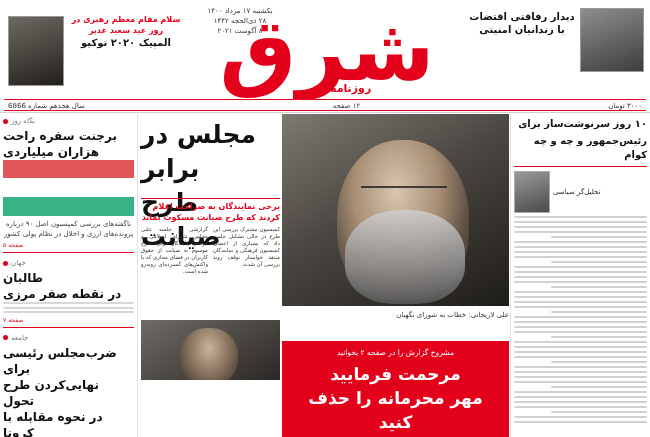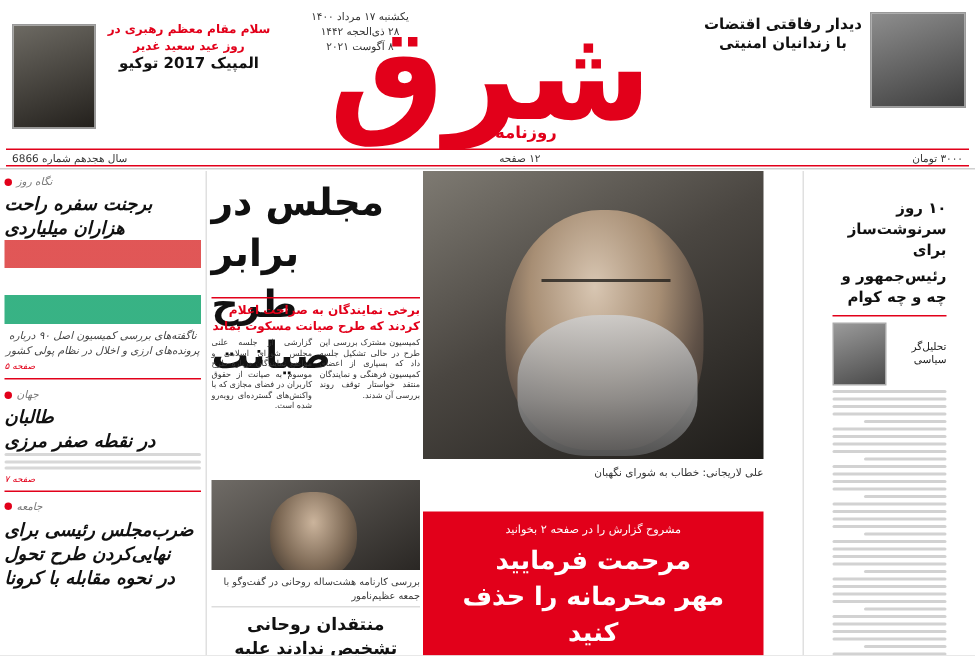--- a/index.html
+++ b/index.html
@@ -102,23 +102,23 @@
     line-height: 10px;
     display: flex;
     justify-content: space-between;
     flex-direction: row-reverse;
   }
   .mast-issue span { white-space: nowrap; }
   
   .col-right {
     position: absolute;
     right: 0; top: 114px;
-    width: 115px;
+    width: 140px;
     height: 323px;
-    padding: 19px;
+    padding: 3px;
     box-sizing: border-box;
     border-left: 1px solid #e0e0e0;
   }
   .col-mid {
     position: absolute;
     right: 141px;
     top: 114px;
     width: 402px;
     height: 323px;
   }
@@ -334,21 +334,20 @@
   .mid-box2 .h {
     font-size: 11.5px;
     font-weight: bold;
     color: #111;
     line-height: 16px;
     text-align: center;
   }
   
   .lb {
     margin-bottom: 6px;
-    font-style: italic;
   }
   .lb-bar {
     display: flex;
     flex-direction: row-reverse;
     align-items: center;
     gap: 3px;
     font-size: 7px;
     color: #777;
     margin-bottom: 3px;
   }
@@ -408,21 +407,21 @@
 
     <div class="mast-photo" style="right:6px; top:8px; width:62px; height:62px;"></div>
     <div class="mast-text" style="right:72px; top:10px; width:112px;">
       <div class="mast-title">دیدار رفاقتی اقتضات</div>
       <div class="mast-title">با زندانیان امنیتی</div>
     </div>
 
     <div class="mast-photo leader" style="left:8px; top:16px; width:54px; height:68px;"></div>
     <div class="mast-text" style="left:66px; top:14px; width:120px;">
       <div class="hl">سلام مقام معظم رهبری در روز عید سعید غدیر</div>
-      <div class="mast-title">المپیک 2017 توکیو</div>
+      <div class="mast-title">المپیک ۲۰۲۰ توکیو</div>
     </div>
 
     <div class="mast-date" style="left:190px; top:6px; width:100px; text-align:center;">
       <div>یکشنبه ۱۷ مرداد ۱۴۰۰</div>
       <div>۲۸ ذی‌الحجه ۱۴۴۲</div>
       <div>۸ آگوست ۲۰۲۱</div>
     </div>
 
     <div class="mast-issue">
       <span>سال هجدهم   شماره 6866</span>
@@ -512,26 +511,20 @@
     <div class="red-band">
       <div class="k">مشروح گزارش را در صفحه ۲ بخوانید</div>
       <div class="h">مرحمت فرمایید</div>
       <div class="h">مهر محرمانه را حذف کنید</div>
     </div>
 
     <div class="mid-photo2">
       <div class="face"></div>
     </div>
 
-    <div class="mid-box2">
-      <div class="k">بررسی کارنامه هشت‌ساله روحانی در گفت‌وگو با جمعه عظیم‌نامور</div>
-      <div class="h">منتقدان روحانی</div>
-      <div class="h">تشخیص ندادند علیه</div>
-
-    </div>
 
   </div>
 
   <div class="col-left">
 
     <div class="lb">
       <div class="lb-bar">
         <span class="dot"></span>
         <span>نگاه روز</span>
       </div>

